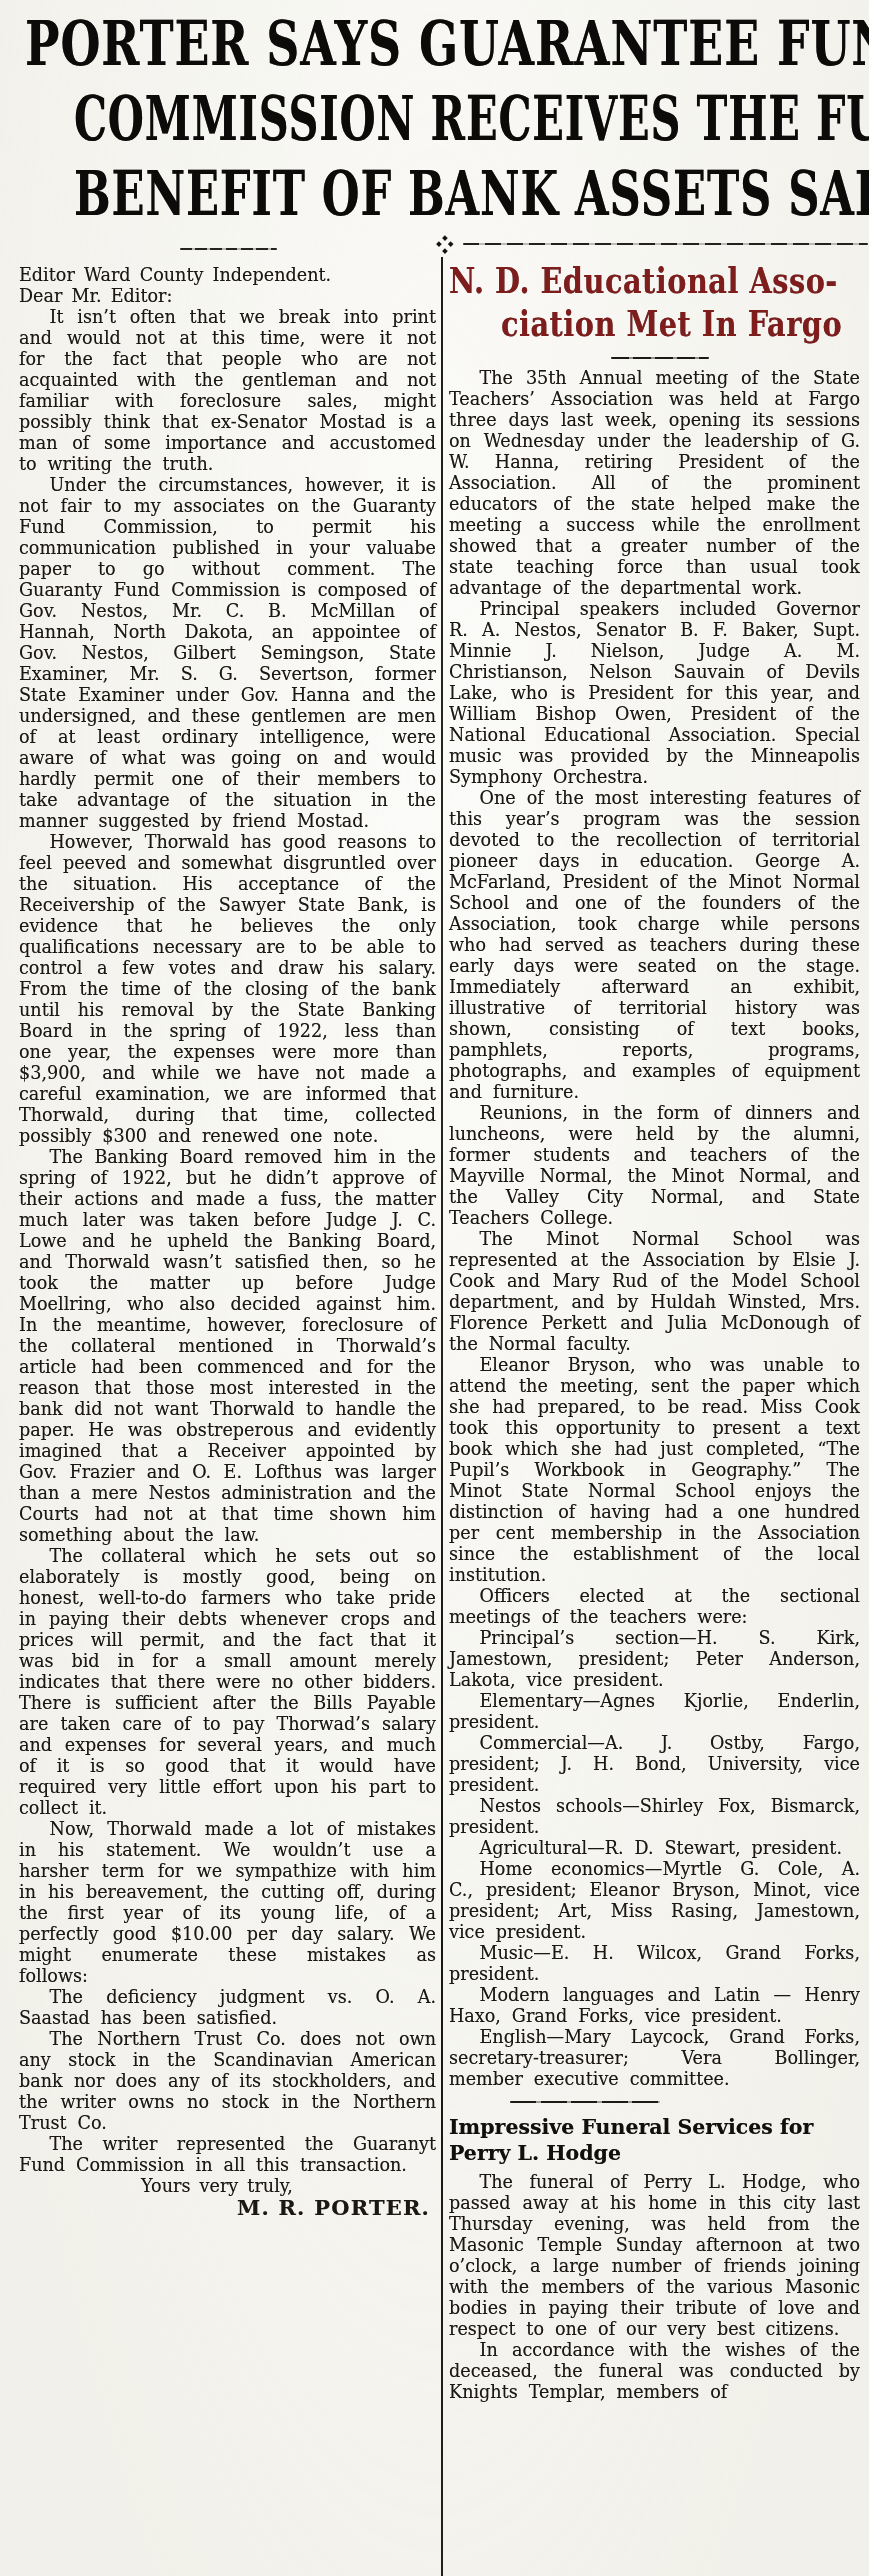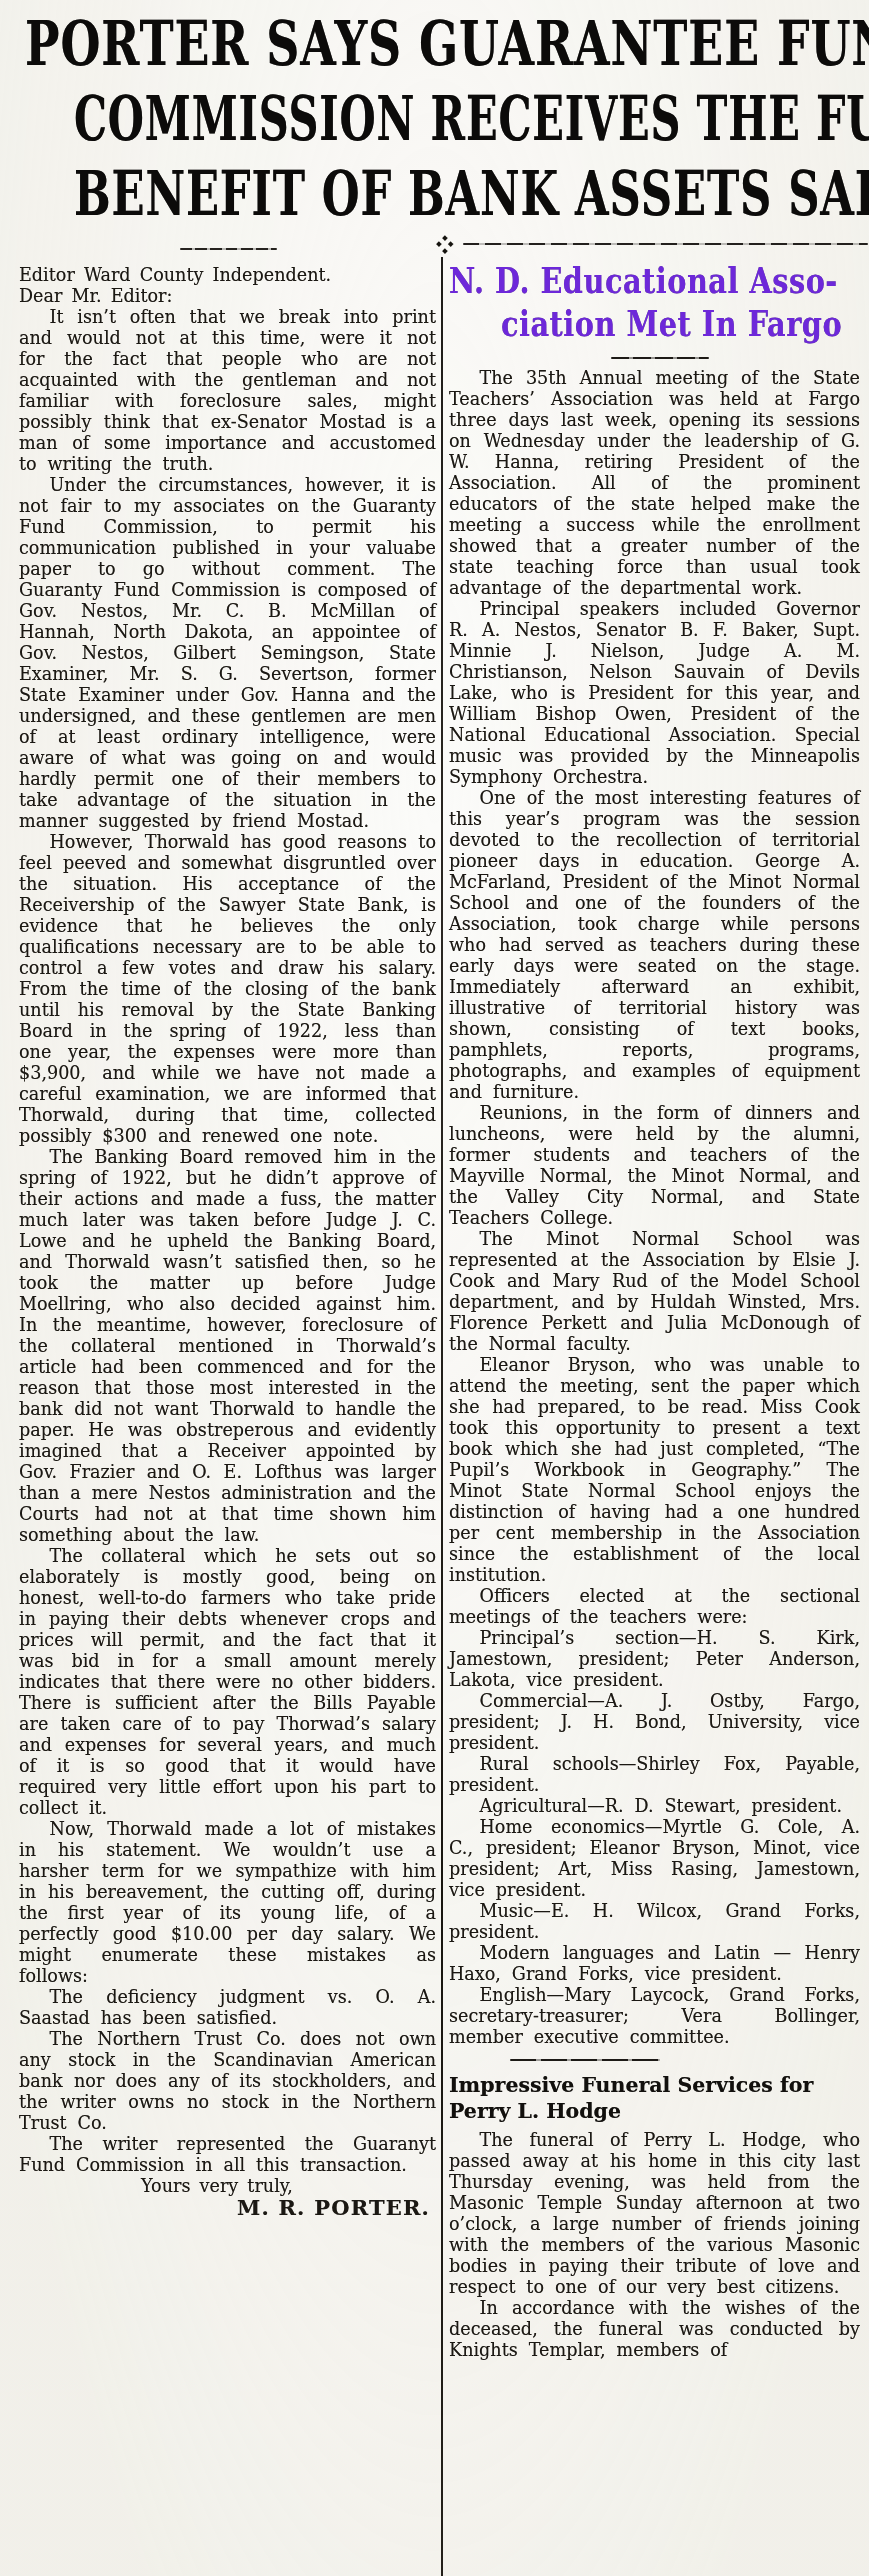--- a/index.html
+++ b/index.html
@@ -45,21 +45,21 @@
   .col-right{left:449px;top:259px;width:411px;}
   .body-p,.salut,.closing,.signature{
     margin:0;font-size:17.6px;line-height:21px;color:#1b1813;
     text-shadow:0 0 0.6px rgba(20,16,10,.45);
   }
   .body-p{text-align:justify;text-indent:30.5px;word-spacing:5.3px;}
   .salut{text-indent:0;word-spacing:3.5px;}
   .closing{text-indent:0;padding-left:122px;word-spacing:3.5px;}
   .signature{text-align:right;padding-right:5.9px;font-size:21px;letter-spacing:1.2px;font-weight:bold;}
   
-  .art-head{margin:0 0 1.2px 0;font-weight:bold;color:#6d28d9;}
+  .art-head{margin:0 0 1.2px 0;font-weight:bold;color:#7f1d1d;}
   .ah{font-size:36px;line-height:43px;white-space:nowrap;transform-origin:0 50%;transform:scaleX(.8);
       letter-spacing:0.6px;text-shadow:0 0 0.6px rgba(0,0,0,.5);}
   .ah2{margin-left:52px;}
   .subrule{
     width:98px;height:2.3px;margin:11.7px 0 9.4px 162px;border-radius:1.2px;
     background:repeating-linear-gradient(90deg,#1d1a16 0 17.6px,rgba(29,26,22,.45) 17.6px 22px);
   }
   .funeral-rule{
     width:150px;height:1.8px;margin:10.5px 0 11.7px 61px;border-radius:1.2px;
     background:repeating-linear-gradient(90deg,#1d1a16 0 26px,rgba(29,26,22,.4) 26px 30.5px);
@@ -110,22 +110,23 @@
   </h2>
   <div class="subrule"></div>
   <p class="body-p">The 35th Annual meeting of the State Teachers’ Association was held at Fargo three days last week, opening its sessions on Wednesday under the leadership of G. W. Hanna, retiring President of the Association. All of the prominent educators of the state helped make the meeting a success while the enrollment showed that a greater number of the state teaching force than usual took advantage of the departmental work.</p>
   <p class="body-p">Principal speakers included Governor R. A. Nestos, Senator B. F. Baker, Supt. Minnie J. Nielson, Judge A. M. Christianson, Nelson Sauvain of Devils Lake, who is President for this year, and William Bishop Owen, President of the National Educational Association. Special music was provided by the Minneapolis Symphony Orchestra.</p>
   <p class="body-p">One of the most interesting features of this year’s program was the session devoted to the recollection of territorial pioneer days in education. George A. McFarland, President of the Minot Normal School and one of the founders of the Association, took charge while persons who had served as teachers during these early days were seated on the stage. Immediately afterward an exhibit, illustrative of territorial history was shown, consisting of text books, pamphlets, reports, programs, photographs, and examples of equipment and furniture.</p>
   <p class="body-p">Reunions, in the form of dinners and luncheons, were held by the alumni, former students and teachers of the Mayville Normal, the Minot Normal, and the Valley City Normal, and State Teachers College.</p>
   <p class="body-p">The Minot Normal School was represented at the Association by Elsie J. Cook and Mary Rud of the Model School department, and by Huldah Winsted, Mrs. Florence Perkett and Julia McDonough of the Normal faculty.</p>
   <p class="body-p">Eleanor Bryson, who was unable to attend the meeting, sent the paper which she had prepared, to be read. Miss Cook took this opportunity to present a text book which she had just completed, “The Pupil’s Workbook in Geography.” The Minot State Normal School enjoys the distinction of having had a one hundred per cent membership in the Association since the establishment of the local institution.</p>
   <p class="body-p">Officers elected at the sectional meetings of the teachers were:</p>
   <p class="body-p">Principal’s section—H. S. Kirk, Jamestown, president; Peter Anderson, Lakota, vice president.</p>
+  <p class="body-p">Elementary—Agnes Kjorlie, Enderlin, president.</p>
   <p class="body-p">Commercial—A. J. Ostby, Fargo, president; J. H. Bond, University, vice president.</p>
-  <p class="body-p">Rural schools—Shirley Fox, Payable, president.</p>
+  <p class="body-p">Nestos schools—Shirley Fox, Bismarck, president.</p>
   <p class="body-p">Agricultural—R. D. Stewart, president.</p>
   <p class="body-p">Home economics—Myrtle G. Cole, A. C., president; Eleanor Bryson, Minot, vice president; Art, Miss Rasing, Jamestown, vice president.</p>
   <p class="body-p">Music—E. H. Wilcox, Grand Forks, president.</p>
   <p class="body-p">Modern languages and Latin — Henry Haxo, Grand Forks, vice president.</p>
   <p class="body-p">English—Mary Laycock, Grand Forks, secretary-treasurer; Vera Bollinger, member executive committee.</p>
 
   <div class="funeral-rule"></div>
   <h3 class="fun-head">
     <div>Impressive Funeral Services for</div>
     <div>Perry L. Hodge</div>

